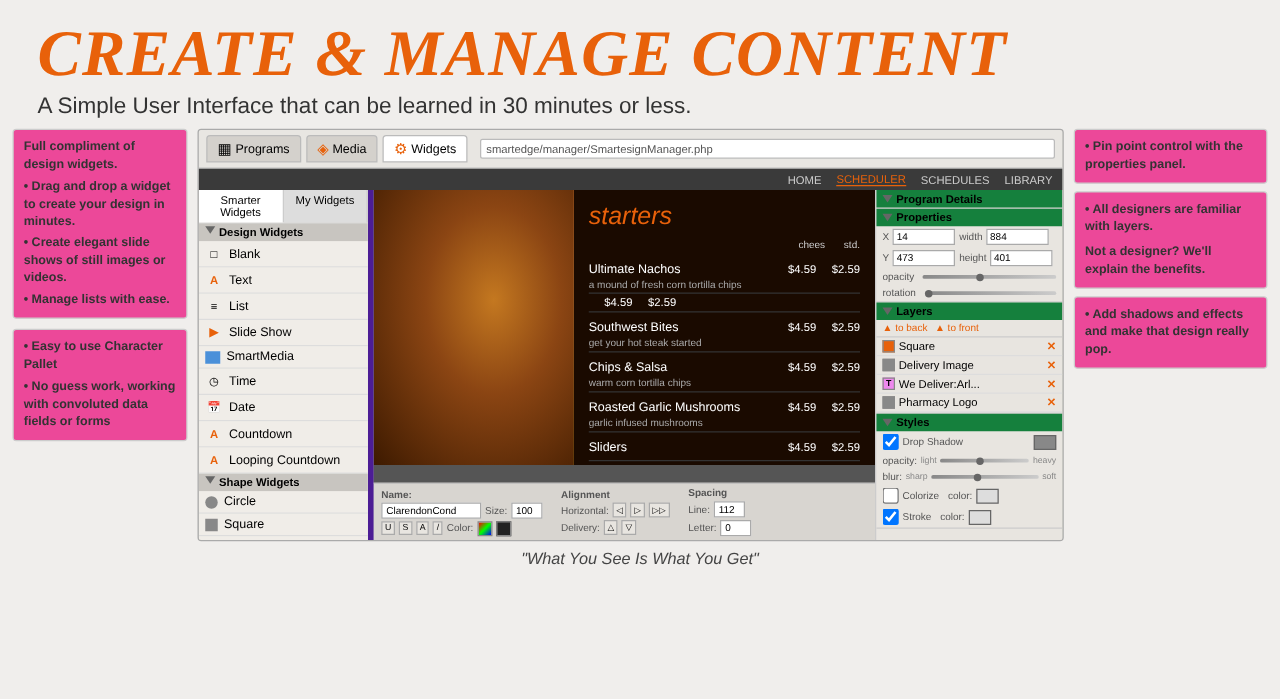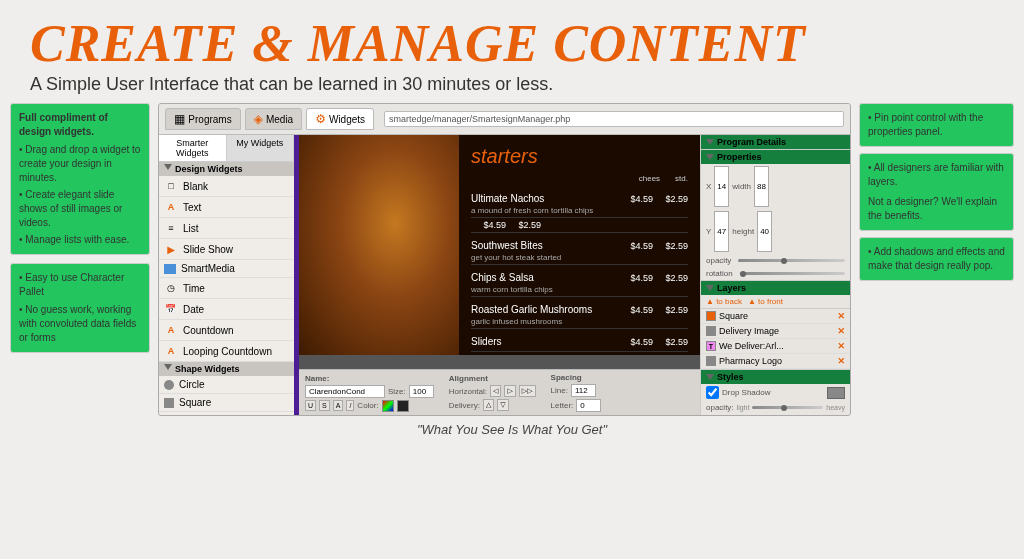--- a/index.html
+++ b/index.html
@@ -44,27 +44,28 @@
     
     .left-annotations {
       width: 140px;
       flex-shrink: 0;
       display: flex;
       flex-direction: column;
       gap: 8px;
     }
 
     .annotation-box {
-      background: #22c55e;
+      background: #ec4899;
       border: 1px solid #ccc;
       border-radius: 3px;
       padding: 7px 8px;
       font-size: 10px;
       color: #333;
       line-height: 1.4;
+      font-weight: bold;
     }
 
     
     .center-ui {
       flex: 1;
       background: #d0cec8;
       border: 1px solid #aaa;
       border-radius: 3px;
       overflow: hidden;
       position: relative;
@@ -329,22 +330,22 @@
       display: flex;
       align-items: center;
       padding: 2px 5px;
       gap: 3px;
     }
 
     .panel-input {
       background: #fff;
       border: 1px solid #aaa;
       font-size: 8px;
-      padding: 15px 2px;
-      width: 15px;
+      padding: 1px 2px;
+      width: 50px;
     }
 
     .panel-label { color: #555; font-size: 8px; }
 
     .layer-item {
       display: flex;
       align-items: center;
       padding: 2px 5px;
       gap: 3px;
       border-bottom: 1px solid #ddd;
@@ -448,20 +449,26 @@
           <span>Media</span>
         </div>
         <div class="ui-tab active">
           <span style="font-size:12px; color:#e8610a;">⚙</span>
           <span>Widgets</span>
         </div>
       </div>
       <div class="ui-address">smartedge/manager/SmartesignManager.php</div>
     </div>
 
+    <div style="background:#3a3a3a; display:flex; align-items:center; padding:3px 8px; gap:12px; justify-content:flex-end;">
+      <span style="font-size:9px; color:#ccc; cursor:pointer;">HOME</span>
+      <span style="font-size:9px; color:#e8610a; border-bottom:1px solid #e8610a; cursor:pointer;">SCHEDULER</span>
+      <span style="font-size:9px; color:#ccc; cursor:pointer;">SCHEDULES</span>
+      <span style="font-size:9px; color:#ccc; cursor:pointer;">LIBRARY</span>
+    </div>
 
     <div class="ui-body">
 
       <div class="widget-panel">
         <div class="widget-tabs">
           <div class="widget-tab active">Smarter Widgets</div>
           <div class="widget-tab">My Widgets</div>
         </div>
         <div class="widget-section-title">
           <span class="triangle-down"></span>

